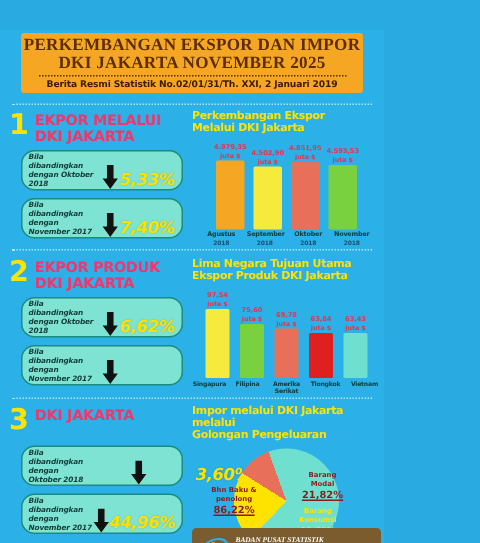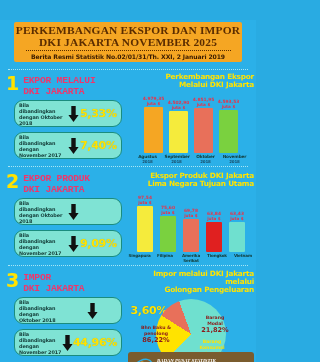--- a/index.html
+++ b/index.html
@@ -42,44 +42,44 @@
 
   
   .sec{position:absolute;left:6px;width:120px;}
   .sec-head{display:flex;align-items:flex-start;gap:4px;}
   .sec-num{
     font-family:"DejaVu Sans", sans-serif;font-weight:bold;
     font-size:19px;line-height:17px;color:#FFE300;
   }
   .sec-title{
     font-weight:bold;color:#F0366B;font-size:9.6px;line-height:10px;
-    letter-spacing:-.2px;padding-top:1px;font-family:Liberation Mono, monospace;
+    letter-spacing:-.2px;padding-top:1px;
   }
 
   
   .pill{
     position:absolute;left:14px;width:108px;height:27px;
     background:#7FE3D4;border:1.4px solid #1B8C7E;border-radius:9px;
-    display:flex;align-items:center;box-sizing:border-box;padding:0 4px;
+    display:flex;align-items:flex-end;box-sizing:border-box;padding:0 4px;font-style:italic;
   }
   .pill-label{
     font-size:4.9px;line-height:6px;color:#123B37;width:48px;
     font-weight:bold;letter-spacing:-.1px;
   }
   .pill-arrow{width:13px;display:flex;justify-content:center;}
   .pill-arrow svg{display:block;}
   .pill-val{
     font-size:11px;font-weight:bold;color:#FFE300;letter-spacing:-.3px;
     text-shadow:0 0 1px rgba(0,0,0,.25);
   }
 
   
   .panel{position:absolute;left:128px;width:126px;}
   .panel-title{
-    text-align:right;color:#FFE300;font-weight:bold;
+    text-align:left;color:#FFE300;font-weight:bold;
     font-size:7.3px;line-height:8.2px;letter-spacing:-.2px;
   }
 
   .barchart{position:relative;display:flex;align-items:flex-end;justify-content:center;gap:5px;}
   .barwrap{display:flex;flex-direction:column;align-items:center;width:20px;}
   .barval{
     font-size:4.4px;font-weight:bold;color:#E8334A;line-height:4.8px;
     text-align:center;white-space:nowrap;margin-bottom:1px;
   }
   .barval .unit{display:block;font-size:4.2px;}
@@ -97,21 +97,21 @@
   .barlabel5{width:21px;font-size:4.1px;}
 
   
   .pie-area{position:relative;height:76px;}
   .pie{
     position:absolute;left:50%;top:4px;transform:translateX(-50%);
     width:70px;height:70px;border-radius:50%;
   }
   .pie-lab{position:absolute;text-align:center;font-weight:bold;line-height:6px;}
   .pie-lab .nm{font-size:4.6px;display:block;}
-  .pie-lab .pc{font-size:6.6px;display:block;margin-top:.5px;}
+  .pie-lab .pc{font-size:6.6px;display:block;margin-top:.5px;text-decoration:underline;}
 
   
   .footer{
     position:absolute;left:128px;top:332px;width:126px;height:28px;
     background:#7A5C2E;border-radius:3px;display:flex;align-items:center;gap:4px;
     padding:0 5px;box-sizing:border-box;
   }
   .logo{width:20px;height:20px;position:relative;flex:none;}
   .foot-txt{display:flex;flex-direction:column;}
   .foot1{font-family:"Liberation Serif",serif;font-style:italic;font-weight:bold;font-size:4.9px;color:#FFFFFF;line-height:5.6px;}
@@ -204,35 +204,35 @@
     </div>
   </div>
 
   <div class="pill" style="top:178px;">
     <div class="pill-label">Bila dibandingkan dengan Oktober 2018</div>
     <div class="pill-arrow">
       <svg width="11" height="16" viewBox="0 0 11 16">
           <path d="M3.3 0h4.4v9h2.9L5.5 16 0.4 9h2.9z" fill="#111"></path>
         </svg>
     </div>
+    <div class="pill-val">6,62%</div>
   </div>
 
   <div class="pill" style="top:210px;">
     <div class="pill-label">Bila dibandingkan dengan November 2017</div>
     <div class="pill-arrow">
       <svg width="11" height="16" viewBox="0 0 11 16">
           <path d="M3.3 0h4.4v9h2.9L5.5 16 0.4 9h2.9z" fill="#111"></path>
         </svg>
     </div>
-    <div class="pill-val">9,09%</div>
   </div>
 
   <div class="panel" style="top:152px;">
+    <div class="panel-title">Lima Negara Tujuan Utama</div>
     <div class="panel-title">Ekspor Produk DKI Jakarta</div>
-    <div class="panel-title">Lima Negara Tujuan Utama</div>
     <div class="barchart" id="chart2-bars" style="height:62px;margin-top:2px;">
         <div class="barwrap barwrap5">
           <div class="barval"><span>97,54</span><span class="unit">juta $</span></div>
           <div class="bar bar5" style="background: rgb(245, 235, 60); height: 46px;"></div>
         </div>
         <div class="barwrap barwrap5">
           <div class="barval"><span>75,60</span><span class="unit">juta $</span></div>
           <div class="bar bar5" style="background: rgb(122, 209, 63); height: 36px;"></div>
         </div>
         <div class="barwrap barwrap5">
@@ -254,21 +254,20 @@
         <div class="barlabel barlabel5"><span>Amerika Serikat</span></div>
         <div class="barlabel barlabel5"><span>Tiongkok</span></div>
         <div class="barlabel barlabel5"><span>Vietnam</span></div>
       </div>
   </div>
 
   <div class="sec" style="top:252px;">
     <div class="sec-head">
       <div class="sec-num">3</div>
       <div>
-        <div class="sec-title">IMPOR</div>
         <div class="sec-title">DKI JAKARTA</div>
       </div>
     </div>
   </div>
 
   <div class="pill" style="top:277px;gap:32px;">
     <div class="pill-label">Bila dibandingkan dengan Oktober 2018</div>
     <div class="pill-arrow">
       <svg width="11" height="16" viewBox="0 0 11 16">
           <path d="M3.3 0h4.4v9h2.9L5.5 16 0.4 9h2.9z" fill="#111"></path>

